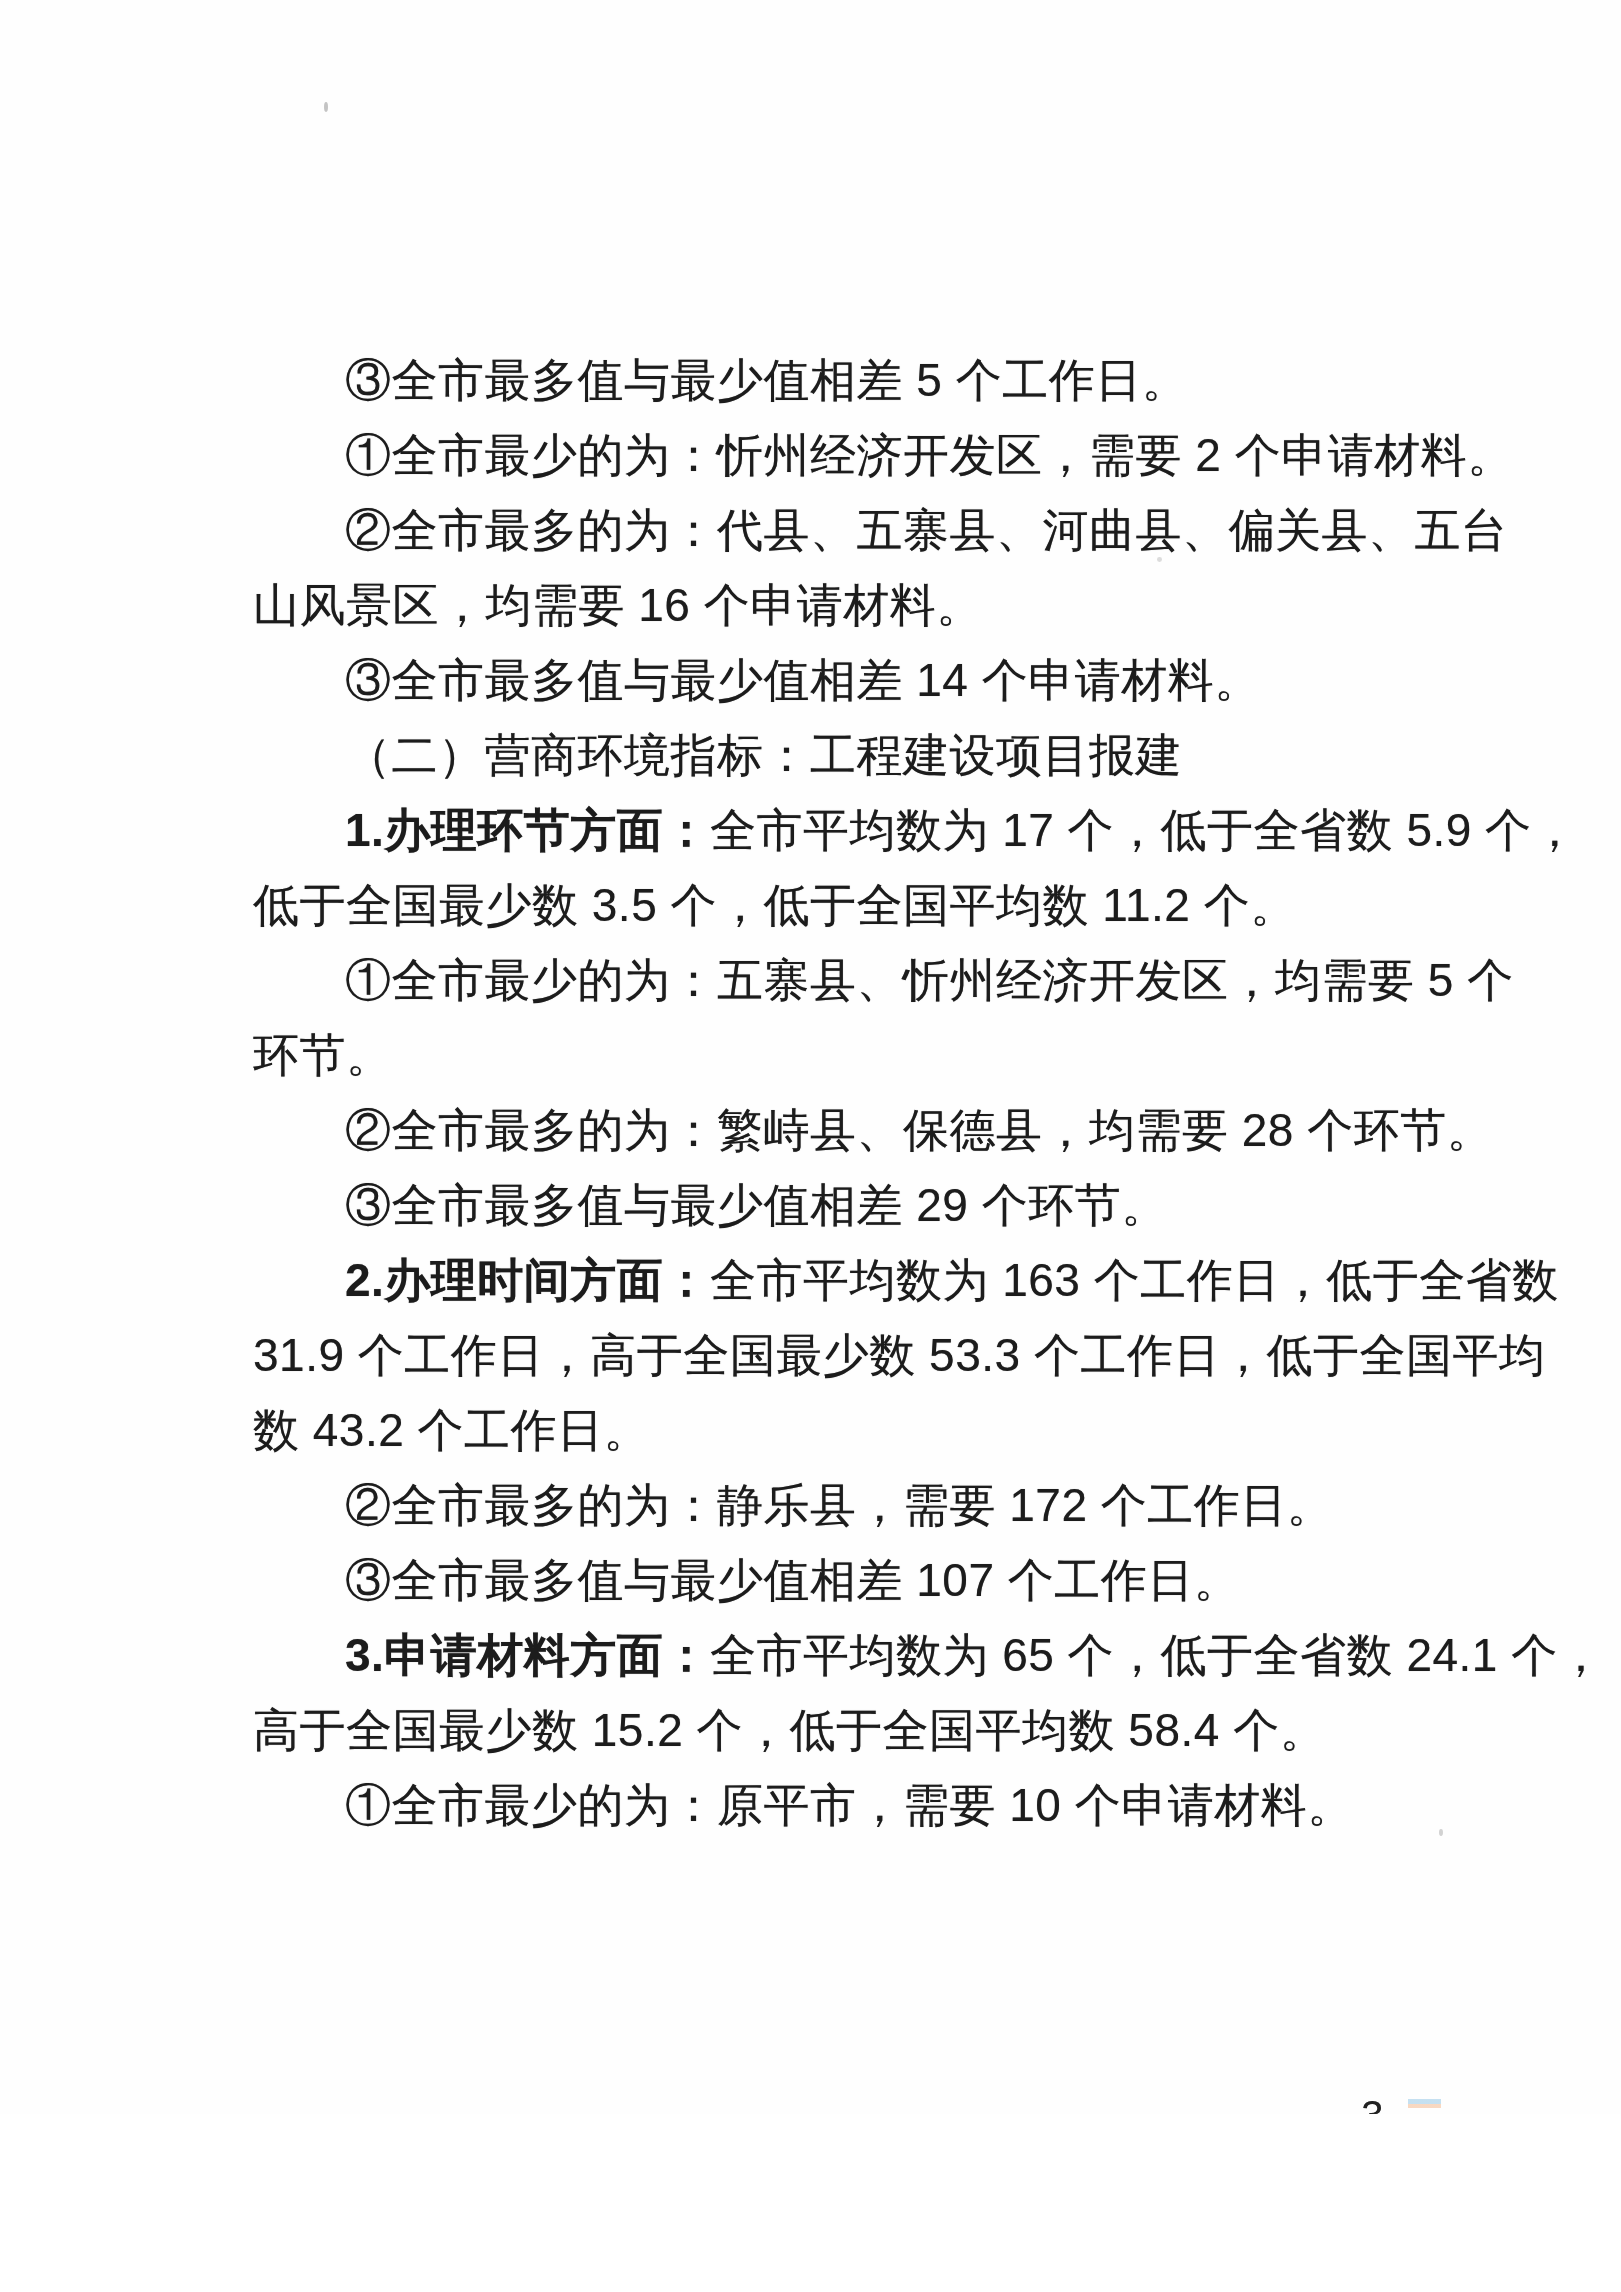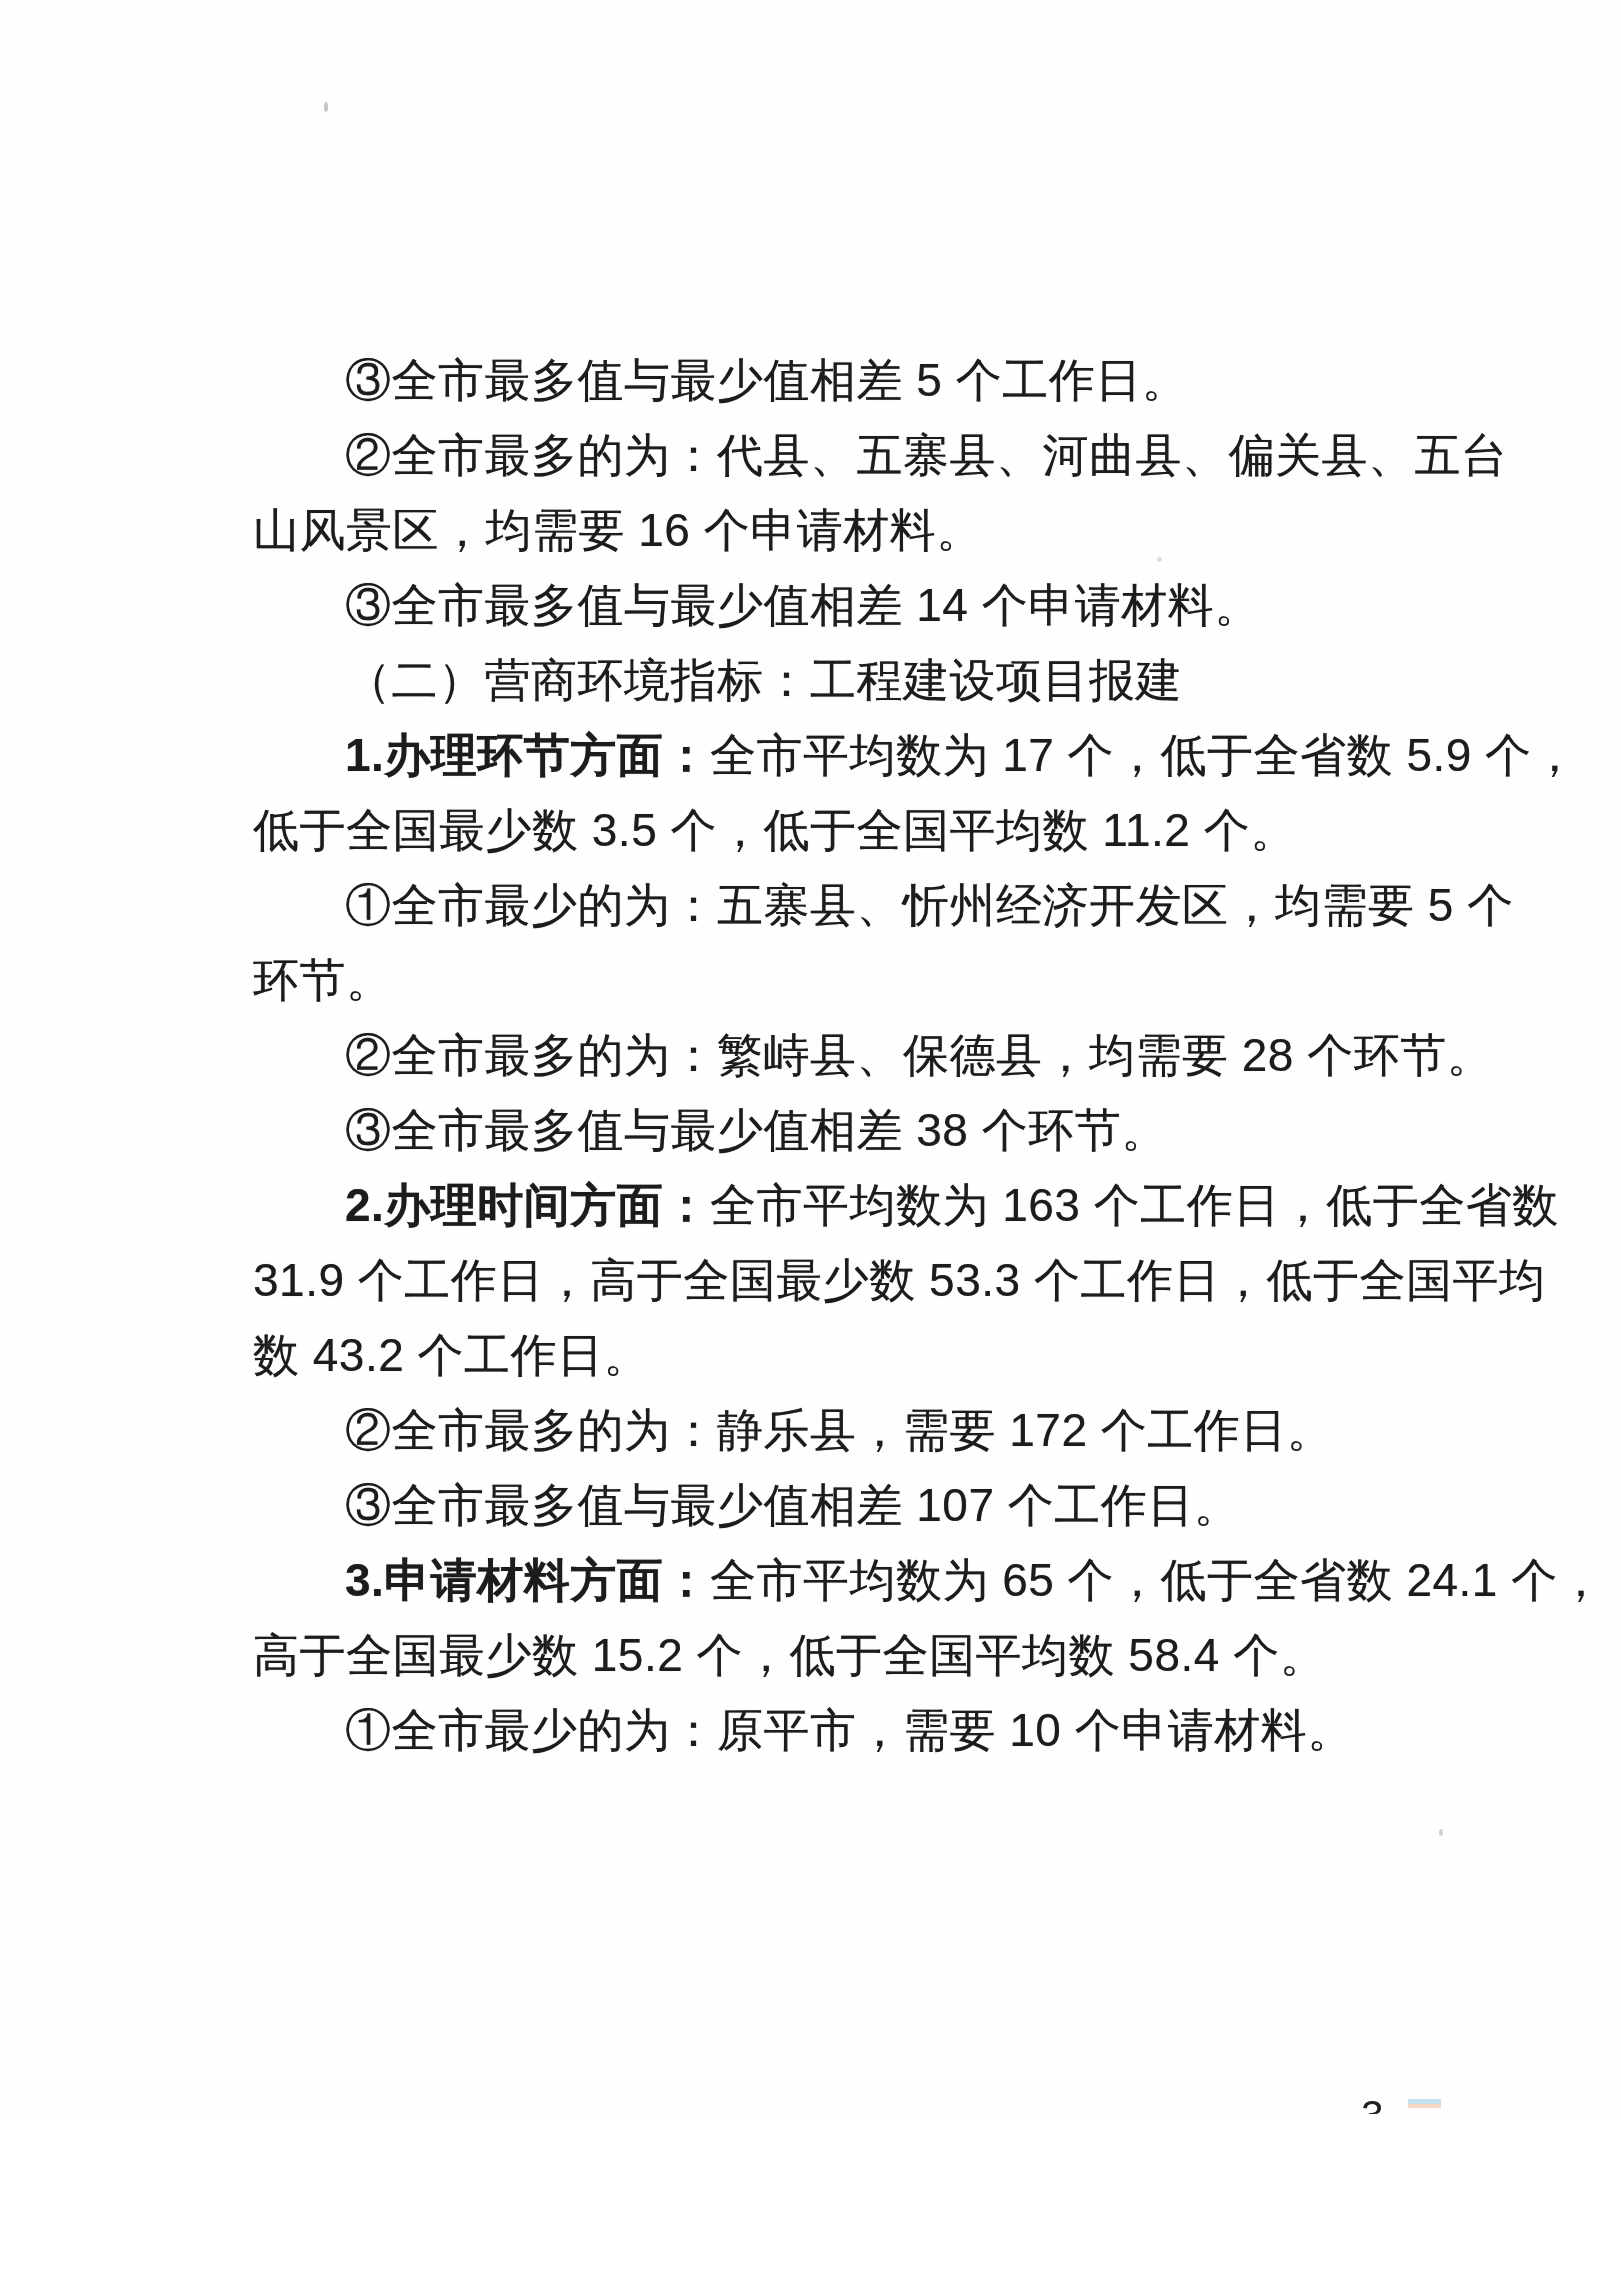--- a/index.html
+++ b/index.html
@@ -75,30 +75,31 @@
 <body>
 
 <div class="page">
 
   <div class="speck s1"></div>
   <div class="speck s2"></div>
   <div class="speck s3"></div>
 
   <div class="textblock">
     <div class="line indent"><span class="bold-label"></span><span>③全市最多值与最少值相差 5 个工作日。</span></div>
+    <div class="line indent"><span class="bold-label"></span><span>①全市最少的为：忻州经济开发区，需要 2 个申请材料。</span></div>
     <div class="line indent"><span class="bold-label"></span><span>②全市最多的为：代县、五寨县、河曲县、偏关县、五台</span></div>
     <div class="line"><span class="bold-label"></span><span>山风景区，均需要 16 个申请材料。</span></div>
     <div class="line indent"><span class="bold-label"></span><span>③全市最多值与最少值相差 14 个申请材料。</span></div>
     <div class="line indent"><span class="bold-label"></span><span>（二）营商环境指标：工程建设项目报建</span></div>
     <div class="line indent"><span class="bold-label">1.办理环节方面：</span><span>全市平均数为 17 个，低于全省数 5.9 个，</span></div>
     <div class="line"><span class="bold-label"></span><span>低于全国最少数 3.5 个，低于全国平均数 11.2 个。</span></div>
     <div class="line indent"><span class="bold-label"></span><span>①全市最少的为：五寨县、忻州经济开发区，均需要 5 个</span></div>
     <div class="line"><span class="bold-label"></span><span>环节。</span></div>
     <div class="line indent"><span class="bold-label"></span><span>②全市最多的为：繁峙县、保德县，均需要 28 个环节。</span></div>
-    <div class="line indent"><span class="bold-label"></span><span>③全市最多值与最少值相差 38 个环节。</span></div>
+    <div class="line indent"><span class="bold-label"></span><span>③全市最多值与最少值相差 29 个环节。</span></div>
     <div class="line indent"><span class="bold-label">2.办理时间方面：</span><span>全市平均数为 163 个工作日，低于全省数</span></div>
     <div class="line"><span class="bold-label"></span><span>31.9 个工作日，高于全国最少数 53.3 个工作日，低于全国平均</span></div>
     <div class="line"><span class="bold-label"></span><span>数 43.2 个工作日。</span></div>
     <div class="line indent"><span class="bold-label"></span><span>②全市最多的为：静乐县，需要 172 个工作日。</span></div>
     <div class="line indent"><span class="bold-label"></span><span>③全市最多值与最少值相差 107 个工作日。</span></div>
     <div class="line indent"><span class="bold-label">3.申请材料方面：</span><span>全市平均数为 65 个，低于全省数 24.1 个，</span></div>
     <div class="line"><span class="bold-label"></span><span>高于全国最少数 15.2 个，低于全国平均数 58.4 个。</span></div>
     <div class="line indent"><span class="bold-label"></span><span>①全市最少的为：原平市，需要 10 个申请材料。</span></div>
   </div>
 

